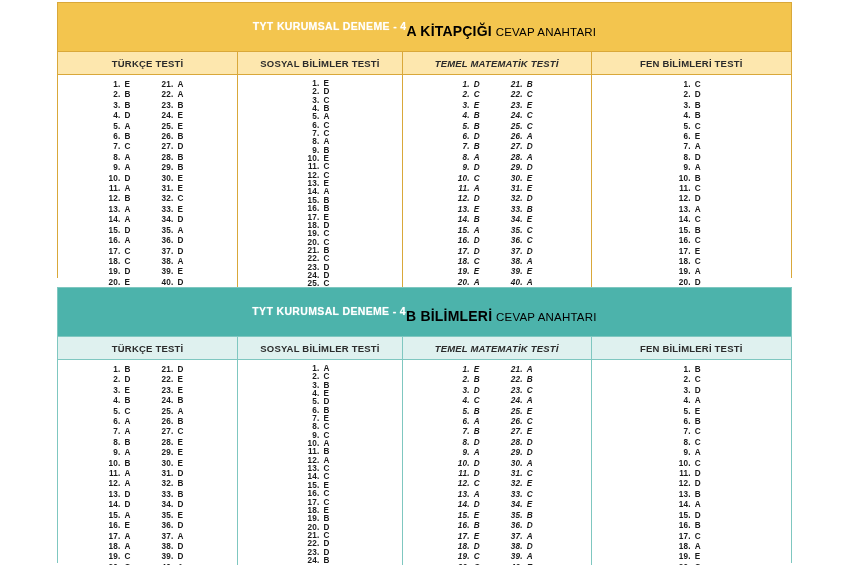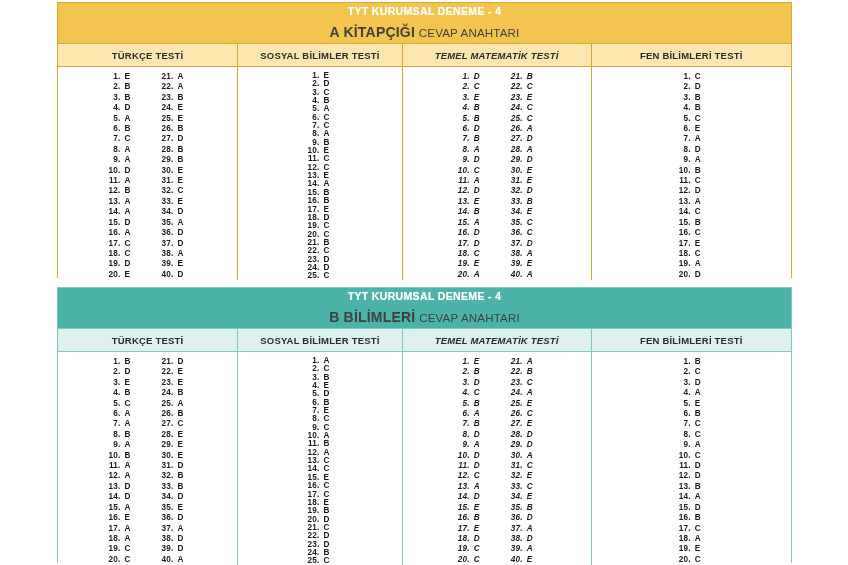--- a/index.html
+++ b/index.html
@@ -18,39 +18,39 @@
     width:735px;
     box-sizing:border-box;
     border:1px solid #cfa02e;
     background:#ffffff;
   }
   .sheet.a{top:2px;height:276px;border-color:#d9a83a;}
   .sheet.b{top:287px;height:276px;border:1px solid #7fc7c0;}
 
   
   .title-band{
-    height:40px;
-    display:flex;flex-direction:column;
+    height:48px;
+    display:flex;flex-direction:row;
     align-items:center;justify-content:center;
     line-height:1.05;
   }
   .sheet.a .title-band{background:#f3c54e;}
   .sheet.b .title-band{background:#4cb3ab;}
 
   .title-line1{
     font-size:10.5px;font-weight:bold;letter-spacing:.35px;
     color:#ffffff;
     text-shadow:0 0 1px rgba(255,255,255,.6);
   }
   .sheet.a .title-line1{color:#ffffff;}
   .sheet.b .title-line1{color:#ffffff;}
 
   .title-line2{
     font-size:13px;letter-spacing:.2px;margin-top:8px;
-    color:#404040;
+    color:#000000;
   }
   .title-line2 .strong{font-weight:bold;font-size:14px;}
   .title-line2 .light{font-weight:normal;font-size:11.5px;}
 
   
   .head-row{
     display:flex;height:22px;
   }
   .sheet.a .head-row{background:#fde7ae;border-top:1px solid #d9a83a;border-bottom:1px solid #d9a83a;}
   .sheet.b .head-row{background:#dff1ef;border-top:1px solid #7fc7c0;border-bottom:1px solid #7fc7c0;}

